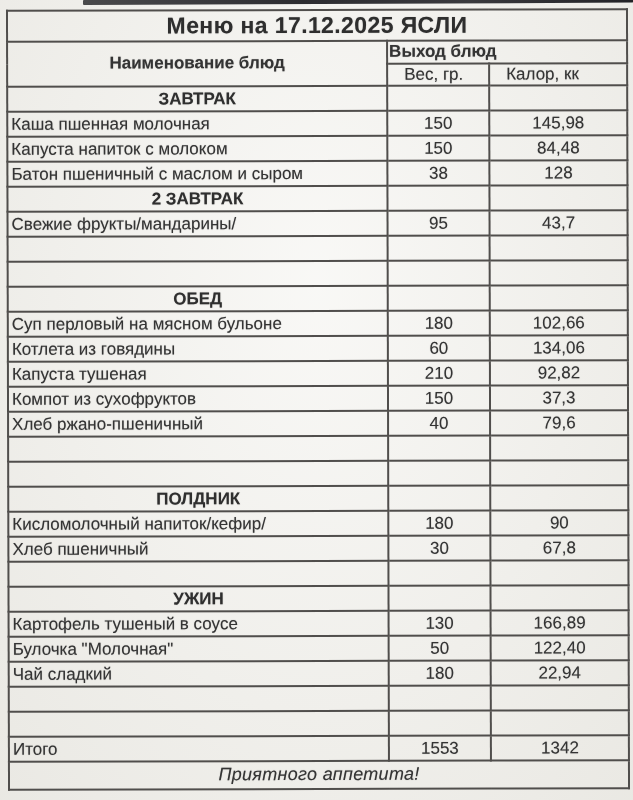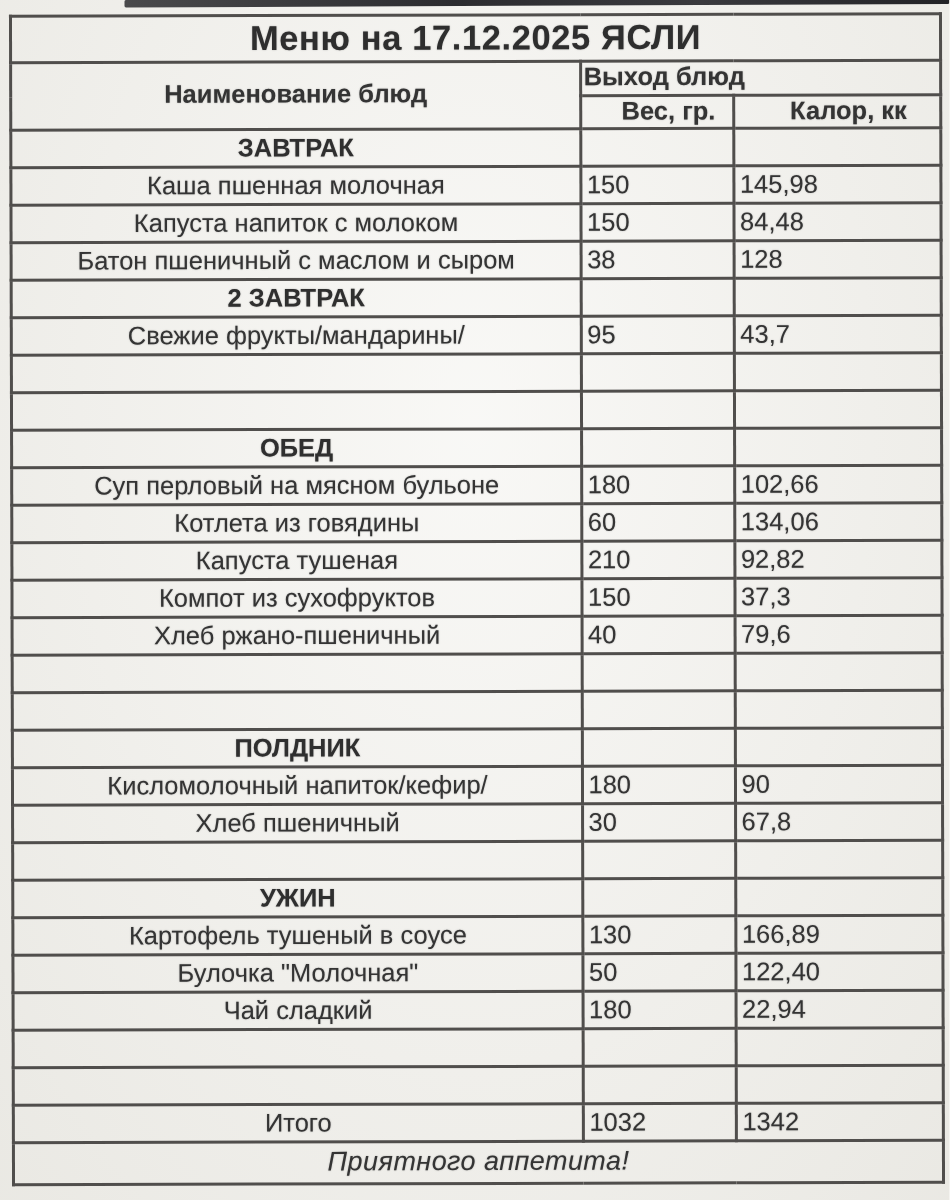--- a/index.html
+++ b/index.html
@@ -52,27 +52,27 @@
   tr.header-row-top { height: 21px; }
   tr.header-row-sub { height: 22px; }
   td.col-name-header {
     text-align: center;
     font-weight: bold;
   }
   td.output-group-header {
     font-weight: bold;
   }
   td.sub-header {
-    text-align: center;
-    font-weight: bold;
+    text-align: left;
+    font-weight: normal;
     padding-left: 16px;
   }
   tbody tr { height: 25px; }
-  td.name-cell { text-align: center; padding: 0 3px; }
-  td.num-cell { text-align: left; padding: 0 3px; }
+  td.name-cell { text-align: left; padding: 0 3px; }
+  td.num-cell { text-align: center; padding: 0 3px; }
   tr.section td.name-cell {
     text-align: center;
     font-weight: bold;
     color: #2f2f2f;
     border-radius: 13px;
   }
   tr.footer-row { height: 28px; }
   td.footer-cell {
     text-align: center;
     font-style: italic;
@@ -231,21 +231,21 @@
           <td class="num-cell"></td>
           <td class="num-cell"></td>
         </tr>
         <tr class="empty">
           <td class="name-cell"></td>
           <td class="num-cell"></td>
           <td class="num-cell"></td>
         </tr>
         <tr class="total">
           <td class="name-cell">Итого</td>
-          <td class="num-cell">1032</td>
+          <td class="num-cell">1553</td>
           <td class="num-cell">1342</td>
         </tr>
       </tbody>
     <tfoot>
       <tr class="footer-row">
         <td colspan="3" class="footer-cell">Приятного аппетита!</td>
       </tr>
     </tfoot>
   </table>
 </div>

